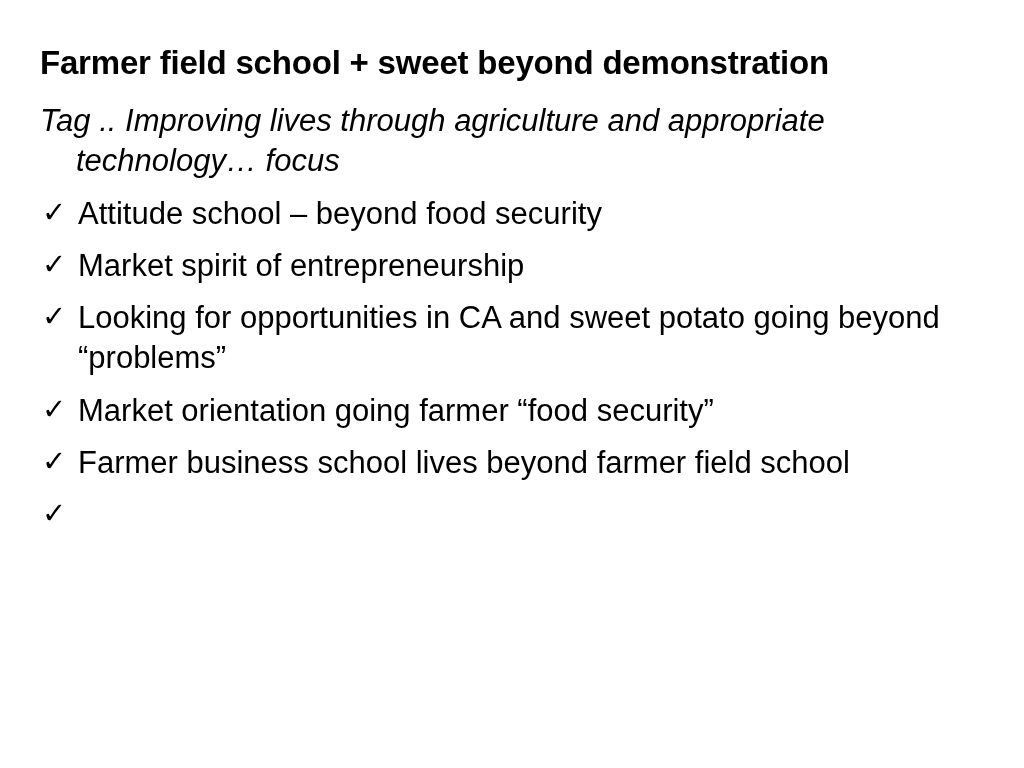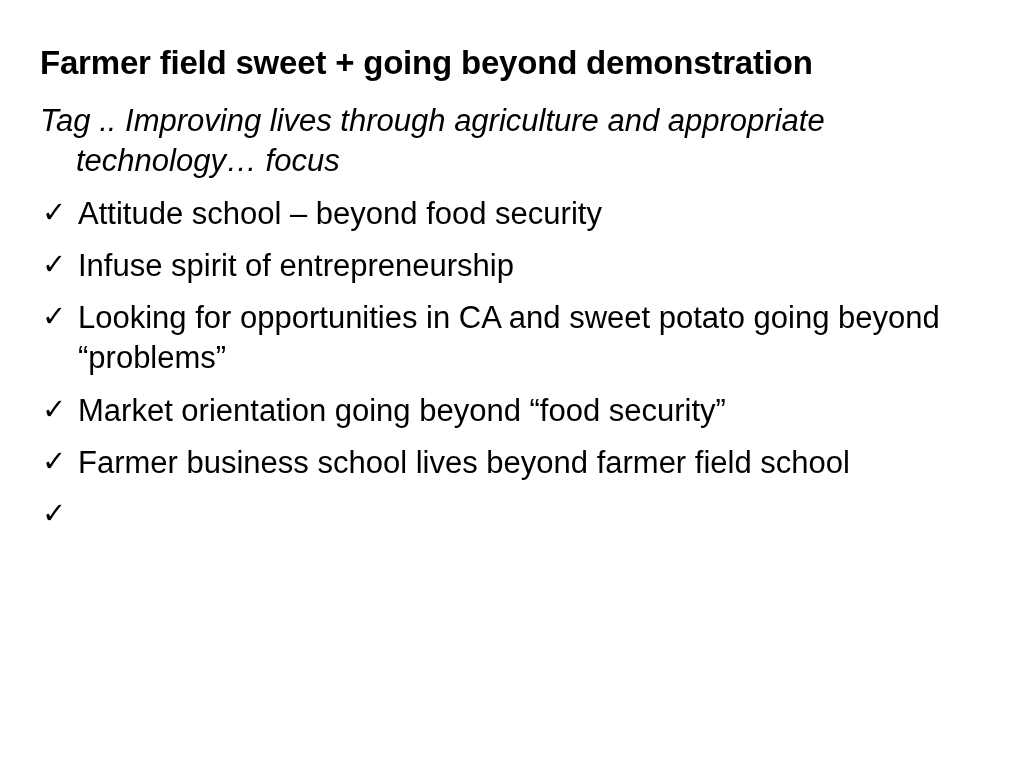--- a/index.html
+++ b/index.html
@@ -56,46 +56,46 @@
     top: 0;
     font-size: 29px;
     line-height: 1.30;
   }
 </style>
 </head>
 <body>
 
 <div class="slide">
 
-  <h1 class="slide-title">Farmer field sweet + going beyond demonstration</h1>
+  <h1 class="slide-title">Farmer field school + sweet beyond demonstration</h1>
 
   <ul class="body-list">
 
     <li class="item-plain">
       <span>Tag .. Improving lives through agriculture and appropriate technology… focus</span>
     </li>
 
     <li class="item-check">
       <span class="tick">✓</span>
       <span>Attitude school – beyond food security</span>
     </li>
 
     <li class="item-check">
       <span class="tick">✓</span>
-      <span>Infuse spirit of entrepreneurship</span>
+      <span>Market spirit of entrepreneurship</span>
     </li>
 
     <li class="item-check">
       <span class="tick">✓</span>
       <span>Looking for opportunities in CA and sweet potato going beyond “problems”</span>
     </li>
 
     <li class="item-check">
       <span class="tick">✓</span>
-      <span>Market orientation going beyond “food security”</span>
+      <span>Market orientation going farmer “food security”</span>
     </li>
 
     <li class="item-check">
       <span class="tick">✓</span>
       <span>Farmer business school lives beyond farmer field school</span>
     </li>
 
     <li class="item-check">
       <span class="tick">✓</span>
     </li>

